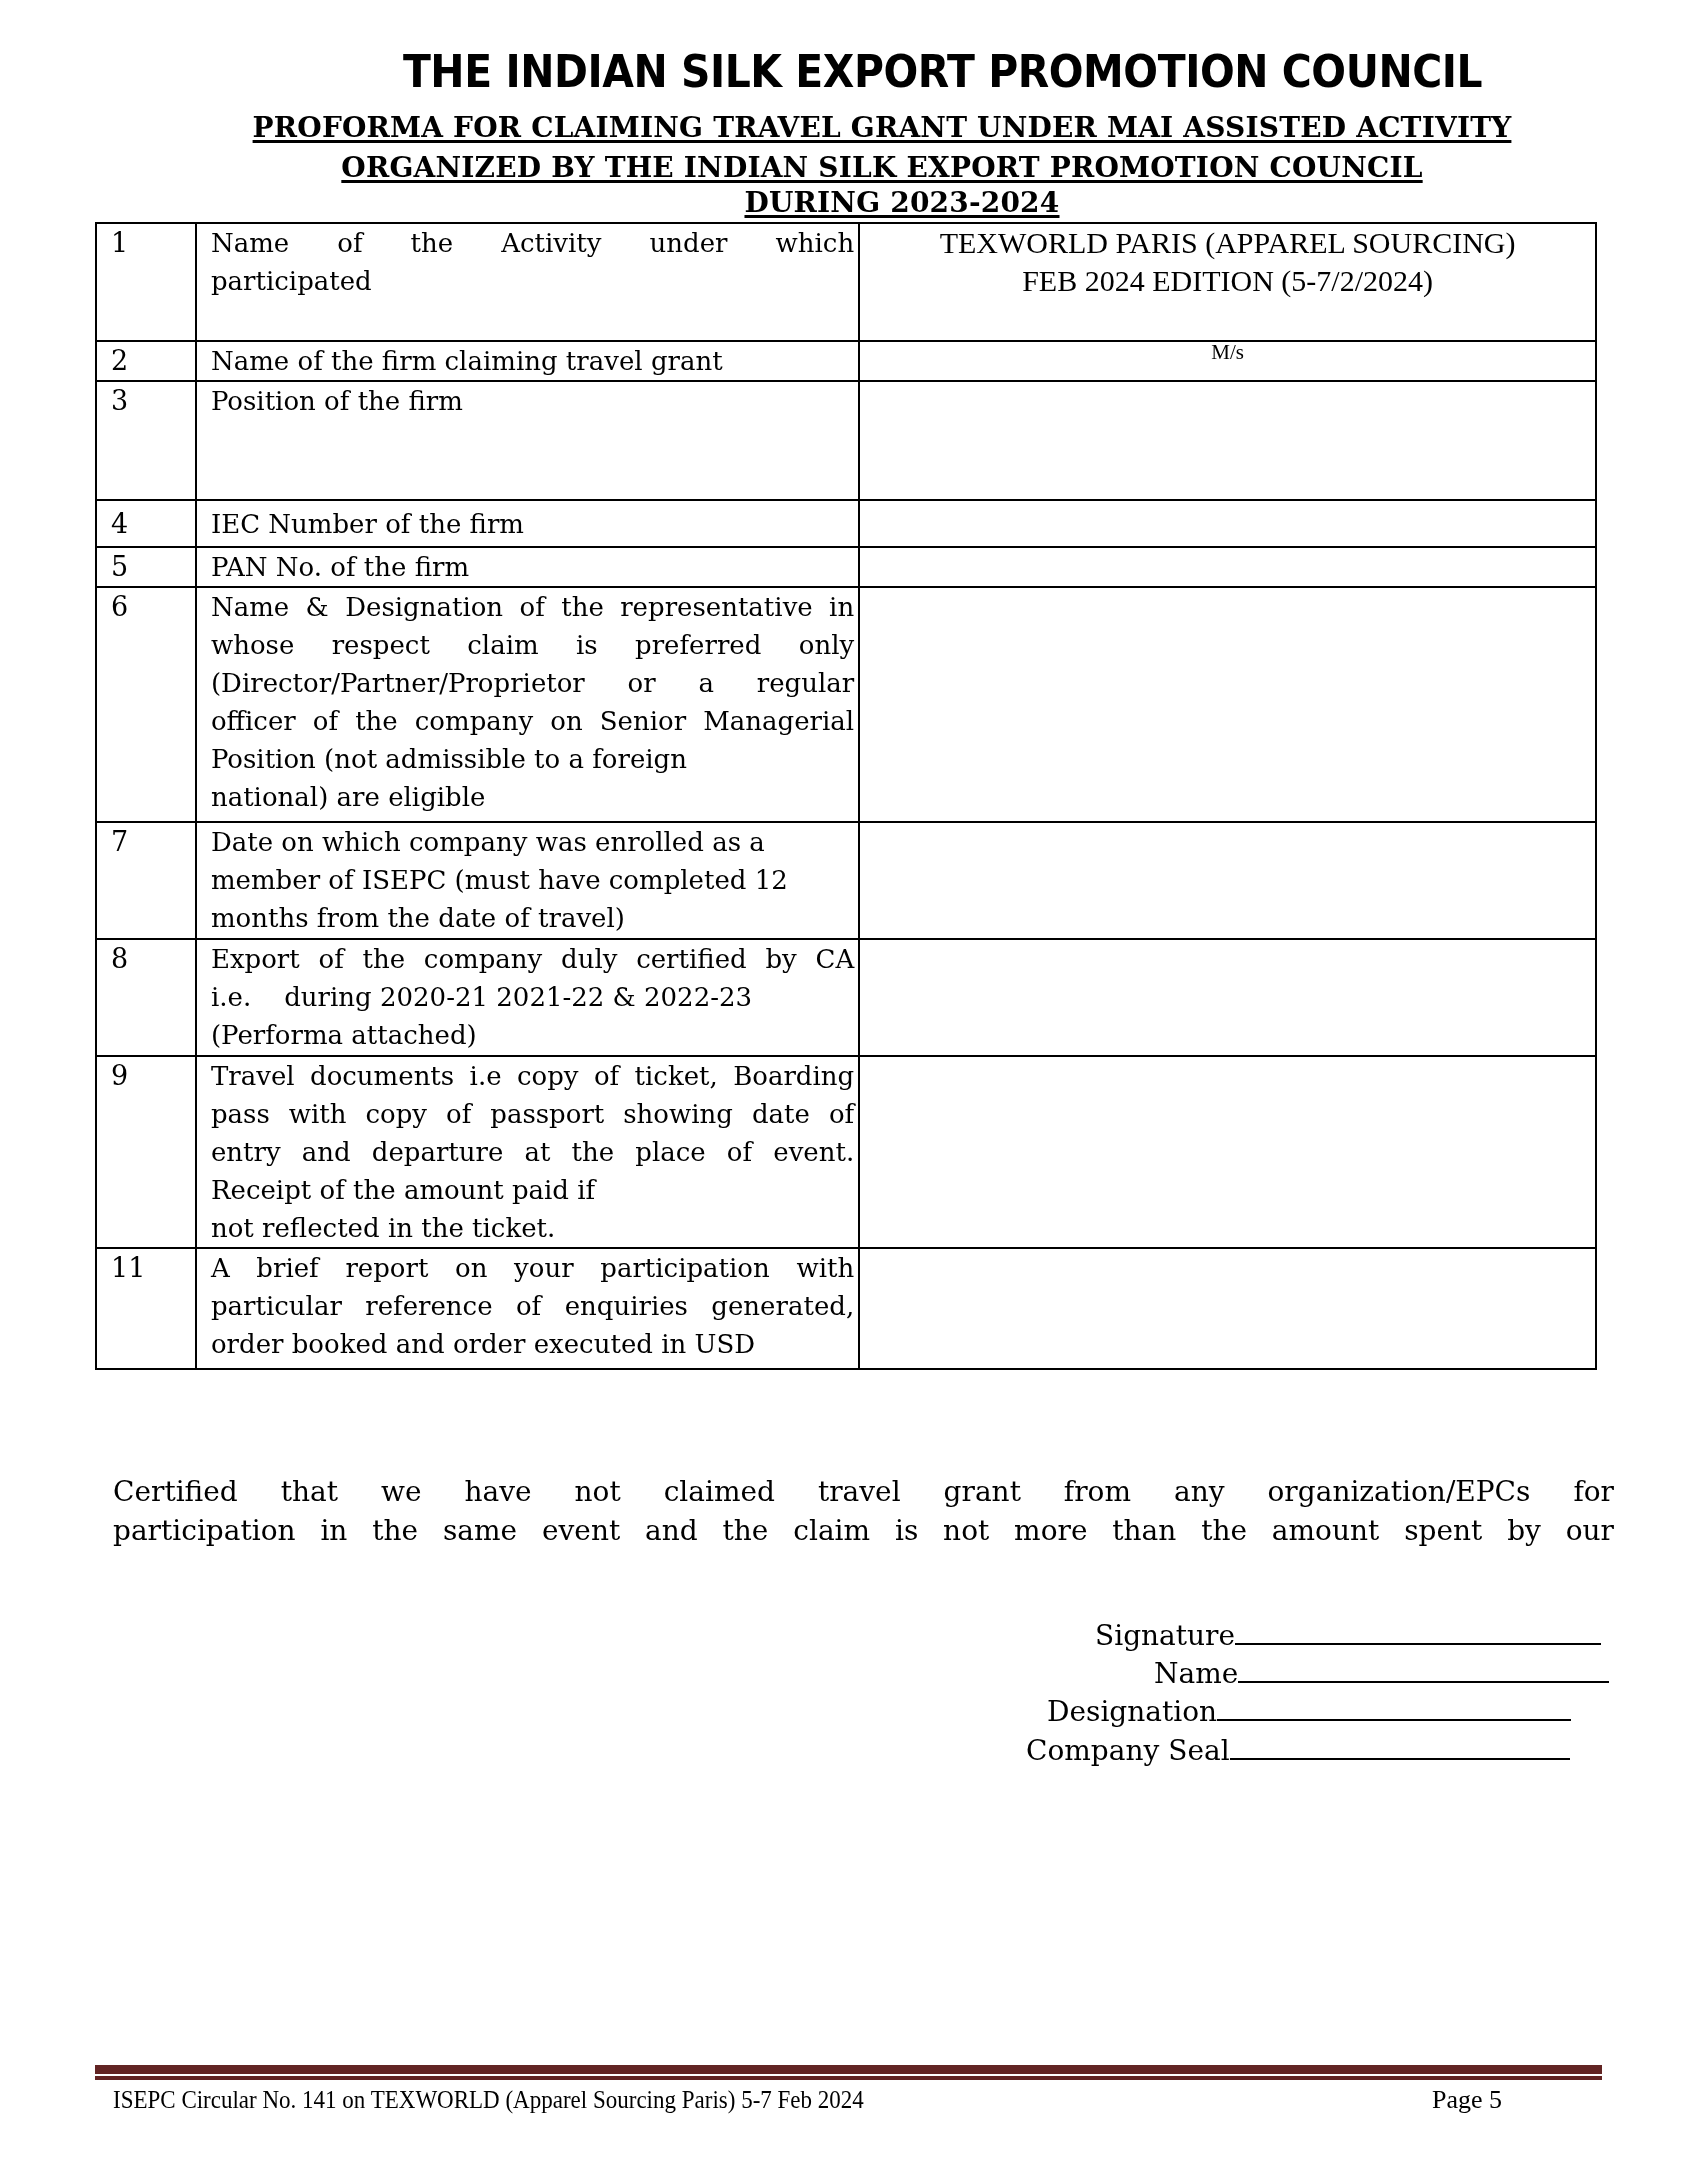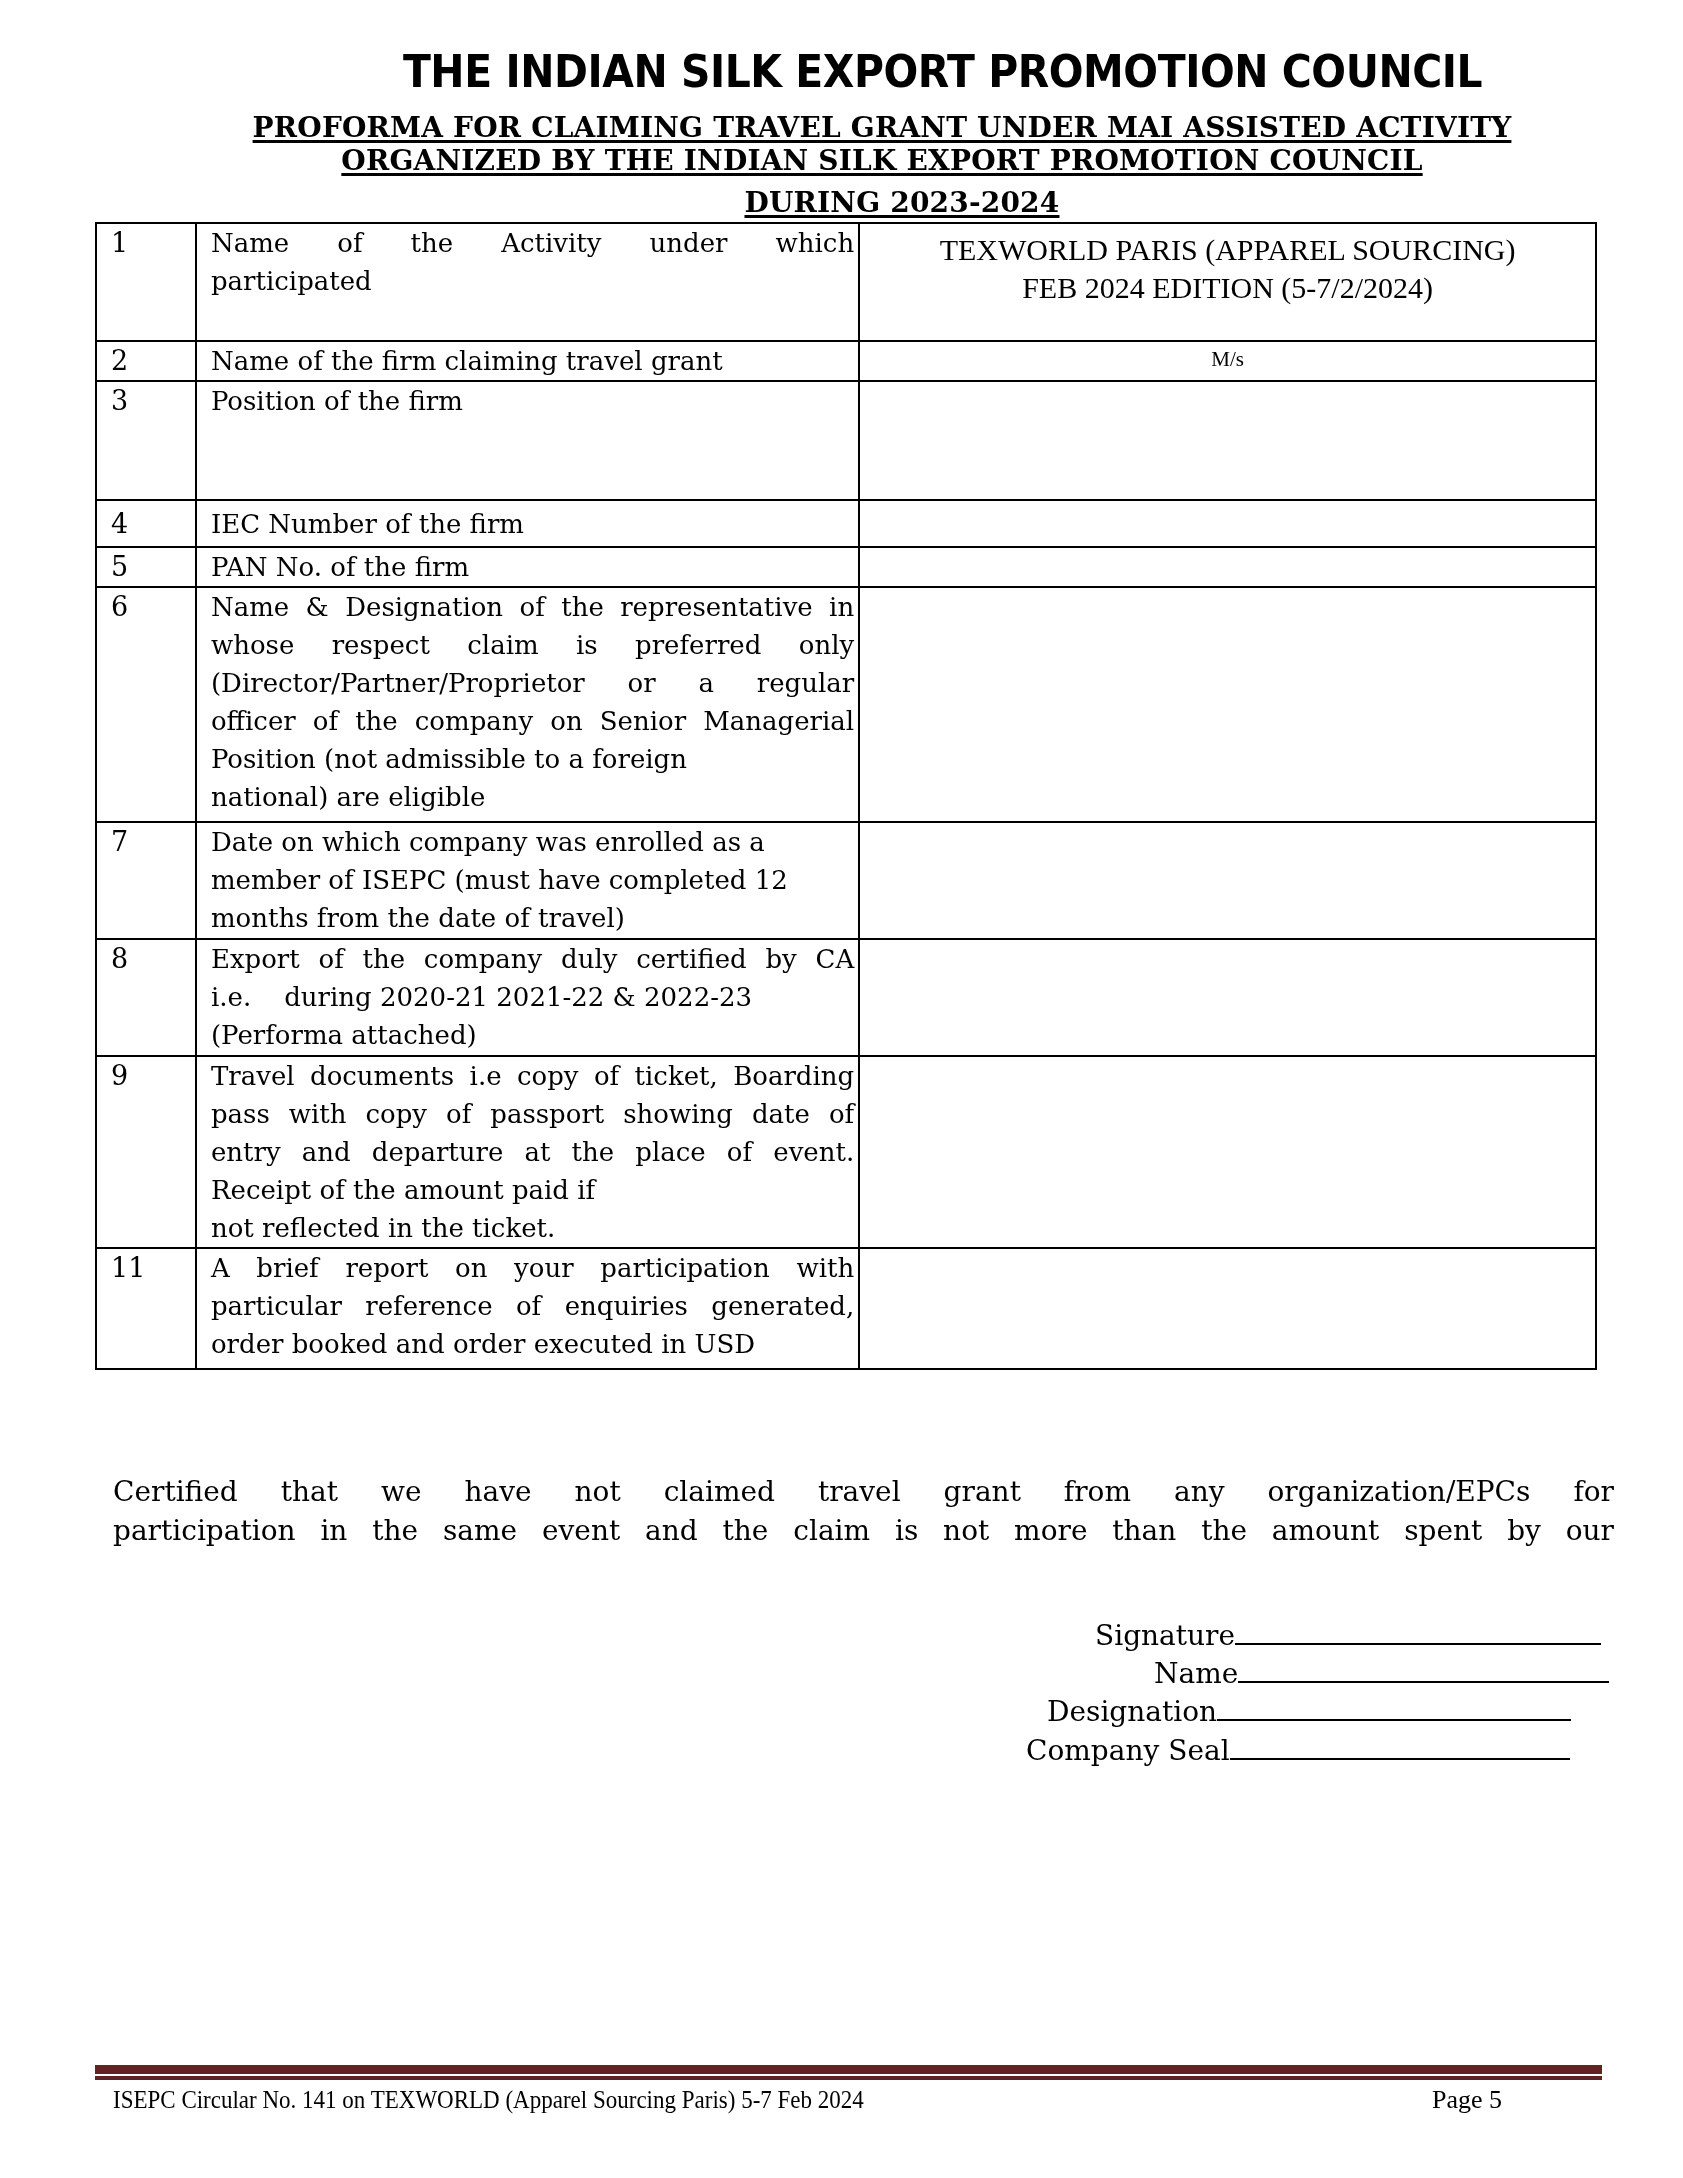--- a/index.html
+++ b/index.html
@@ -15,32 +15,32 @@
     transform: scaleX(0.93); transform-origin: 943px 0;
   }
   .subtitle {
     position: absolute; left: 0; width: 1683px; padding-left: 81px;
     text-align: center;
     font-family: "DejaVu Serif", serif; font-weight: bold;
     font-size: 28px; line-height: 38px; letter-spacing: 0.2px;
     text-decoration: underline; text-decoration-thickness: 3px; text-underline-offset: 3px;
   }
   .sub1 { top: 109px; }
-  .sub2 { top: 142px; }
+  .sub2 { top: 149px; }
   .sub3 { top: 184px; margin-left: 20px; }
 
   table.form {
     position: absolute; left: 95px; top: 222px; width: 1502px;
     border-collapse: collapse; table-layout: fixed;
     font-family: "DejaVu Serif", serif; font-size: 27px; line-height: 38px;
   }
   table.form td { border: 2px solid #000; vertical-align: top; padding: 0 12px 0 14px; }
   table.form td.num { width: 91px; padding-left: 14px; }
   table.form td.desc { width: 604px; text-align: justify; text-align-last: left; padding-left: 14px; padding-right: 4px; font-size: 26px; }
-  table.form td.val { width: 671px; padding: 7px 6px; text-align: center; }
+  table.form td.val { width: 671px; padding: 0 6px; text-align: center; }
   .val-center { text-align: center; font-family: "Liberation Serif", serif; font-size: 30px; line-height: 38px; padding-top: 0; }
   .val-ms { font-family: "Liberation Serif", serif; font-size: 21px; line-height: 24px; display:block; margin-top:-2px; }
   .line { display: block; text-align: justify; text-align-last: justify; white-space: nowrap; }
   .line.last { text-align-last: left; }
 
   .cert {
     position: absolute; left: 113px; top: 1472px; width: 1501px;
     font-family: "DejaVu Serif", serif; font-size: 28px; line-height: 39px;
   }
   .cert .cline { display:block; text-align: justify; text-align-last: justify; white-space: nowrap; }

